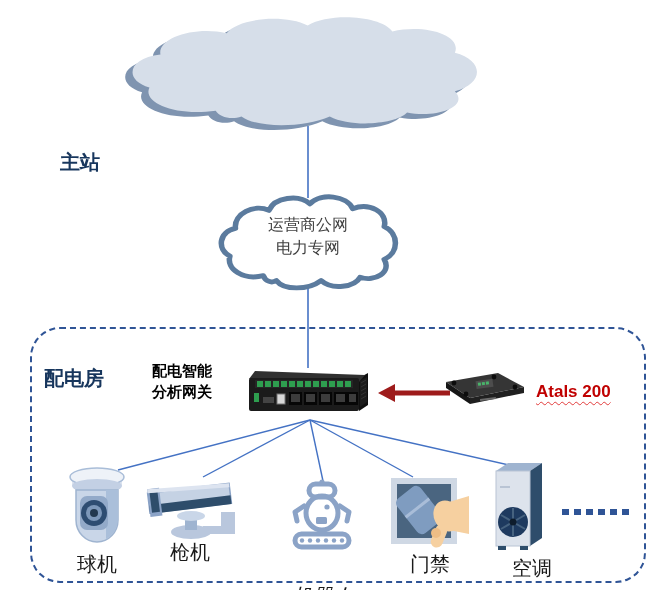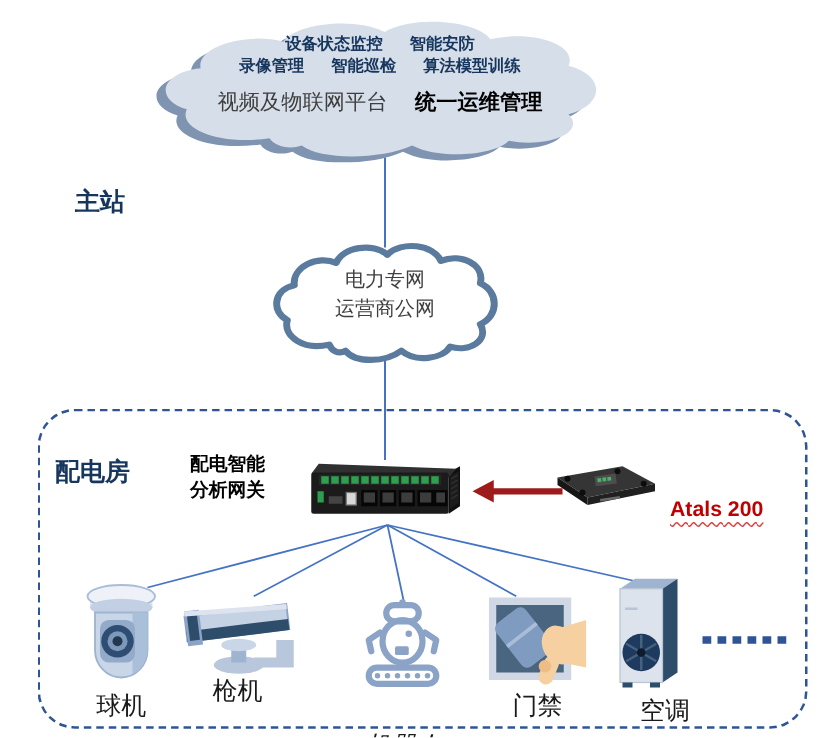--- a/index.html
+++ b/index.html
@@ -28,21 +28,21 @@
   .cloud-mid{left:215px;top:194px;width:186px;height:98px;}
   .cloud-mid-text{position:absolute;left:215px;top:213px;width:186px;text-align:center;
     font-size:16px;color:#3f3f3f;line-height:23px;}
 
   
   .room-box{left:30px;top:327px;width:616px;height:256px;border:2px dashed #2f5496;border-radius:30px;box-sizing:border-box;}
 
   .gw-label{left:152px;top:362px;font-size:15px;font-weight:bold;color:#000;line-height:21px;font-family:Liberation Mono, monospace;}
   .gateway-svg{left:247px;top:368px;}
   .atals-svg{left:436px;top:370px;}
-  .atals-label{left:536px;top:398px;font-size:17px;font-weight:bold;color:#c00000;
+  .atals-label{left:536px;top:382px;font-size:17px;font-weight:bold;color:#c00000;
     text-decoration:underline wavy #e23c3c 1px;text-underline-offset:4px;white-space:nowrap;}
 
   .dev-label{font-size:20px;color:#1a1a1a;transform:translateX(-50%);white-space:nowrap;}
 
   .dots{left:562px;top:509px;display:flex;gap:5px;}
   .dots span{width:7px;height:6px;background:#2f5496;display:block;}
 </style>
 </head>
 <body>
 
@@ -59,43 +59,29 @@
     <g>
       <line x1="450" y1="393" x2="393" y2="393" stroke="#9e1b1b" stroke-width="5"></line>
       <polygon points="378,393 395,384 395,402" fill="#9e1b1b"></polygon>
     </g>
   </svg>
 
   <svg class="abs cloud-top" viewBox="0 0 200 120" preserveAspectRatio="none">
     <path transform="translate(-4,5)" fill="#7f94b0" d="M 52,100 C 30,106 12,92 16,76 C 2,68 4,46 22,42 C 20,24 42,12 58,20 C 64,4 90,0 102,12 C 114,-2 142,2 148,18 C 166,10 186,22 182,40 C 198,48 198,72 182,80 C 190,96 172,108 156,102 C 150,114 126,118 114,106 C 100,118 74,118 66,106 C 60,110 54,106 52,100 Z"></path>
     <path fill="#d6dee9" d="M 52,100 C 30,106 12,92 16,76 C 2,68 4,46 22,42 C 20,24 42,12 58,20 C 64,4 90,0 102,12 C 114,-2 142,2 148,18 C 166,10 186,22 182,40 C 198,48 198,72 182,80 C 190,96 172,108 156,102 C 150,114 126,118 114,106 C 100,118 74,118 66,106 C 60,110 54,106 52,100 Z"></path>
   </svg>
-  <div class="cloud-top-text">
-    <div class="svc-row">
-      <span>设备状态监控</span>
-      <span>智能安防</span>
-    </div>
-    <div class="svc-row">
-      <span>录像管理</span>
-      <span>智能巡检</span>
-      <span>算法模型训练</span>
-    </div>
-    <div class="plat-row">
-      <span class="plat-name">视频及物联网平台</span><span class="ops-name">统一运维管理</span>
-    </div>
-  </div>
 
   <div class="abs big-label label-main">主站</div>
 
   <svg class="abs cloud-mid" viewBox="0 0 200 120" preserveAspectRatio="none">
     <path fill="#ffffff" stroke="#5b7b9e" stroke-width="6" stroke-linejoin="round" d="M 52,100 C 30,106 12,92 16,76 C 2,68 4,46 22,42 C 20,24 42,12 58,20 C 64,4 90,0 102,12 C 114,-2 142,2 148,18 C 166,10 186,22 182,40 C 198,48 198,72 182,80 C 190,96 172,108 156,102 C 150,114 126,118 114,106 C 100,118 74,118 66,106 C 60,110 54,106 52,100 Z"></path>
   </svg>
   <div class="cloud-mid-text">
+    <div>运营商公网</div>
     <div>电力专网</div>
-    <div>运营商公网</div>
   </div>
 
   <div class="abs room-box"></div>
   <div class="abs big-label label-room">配电房</div>
 
   <div class="abs gw-label">
     <div>配电智能</div>
     <div>分析网关</div>
   </div>
 

